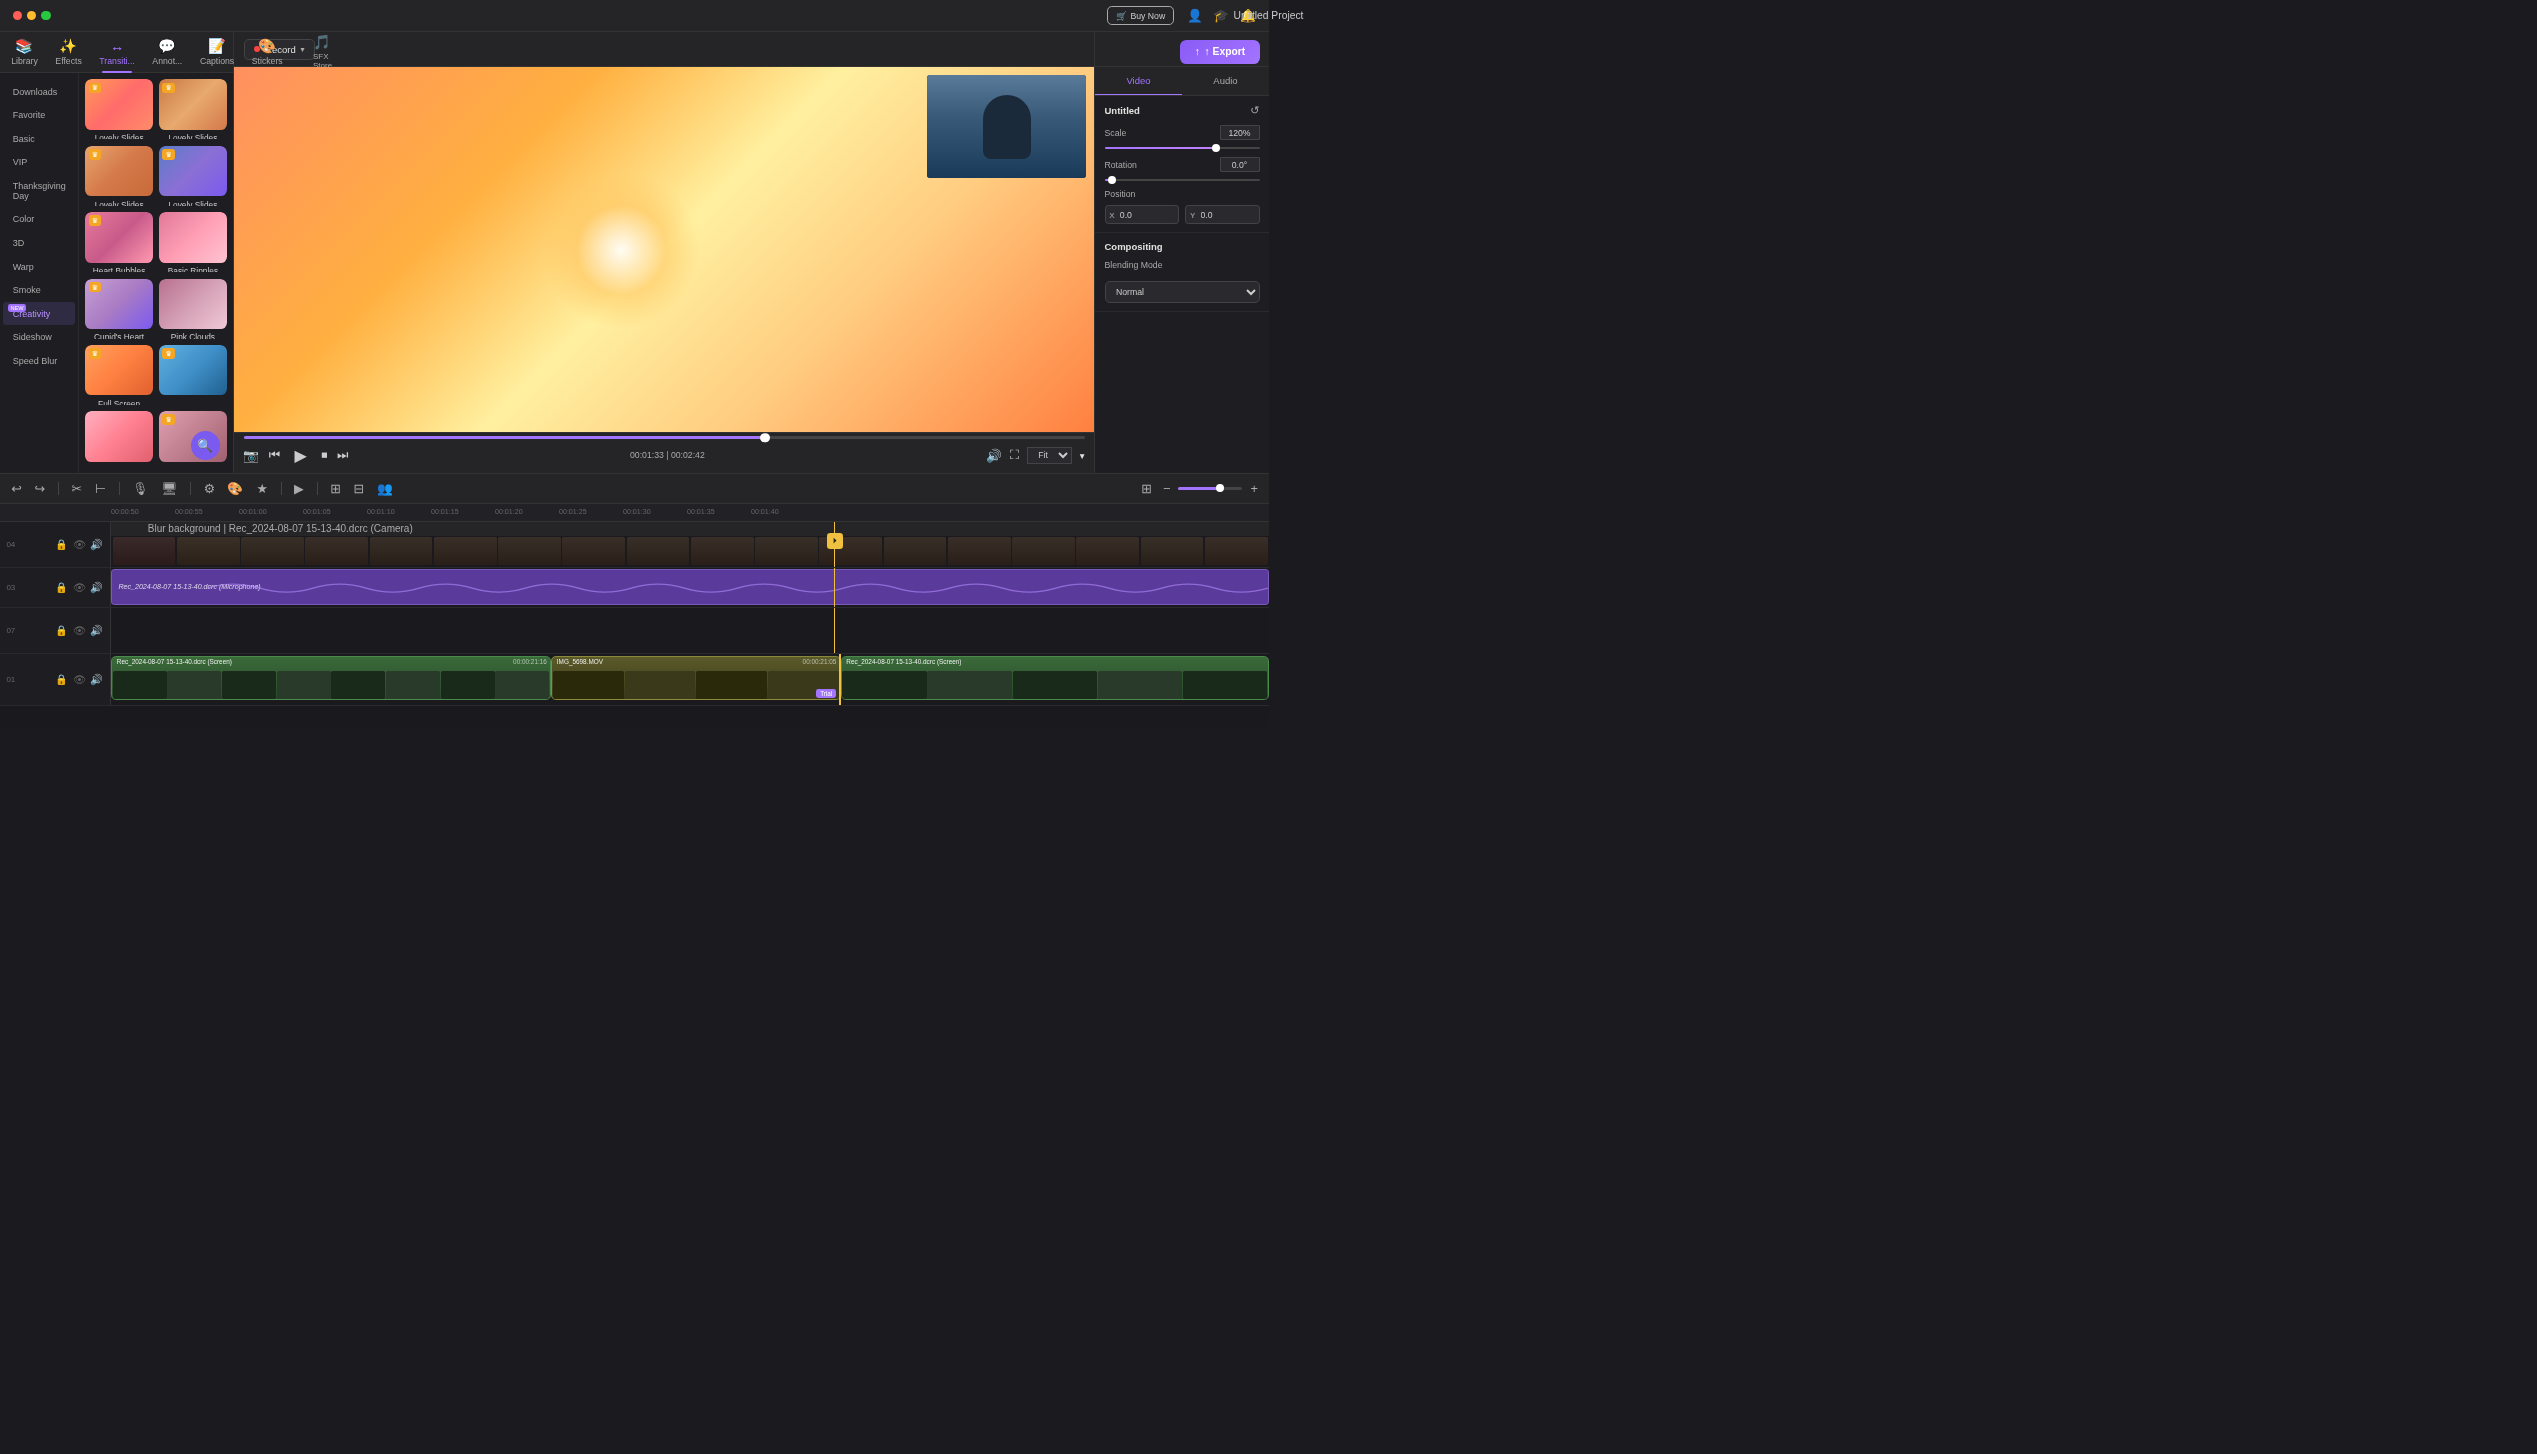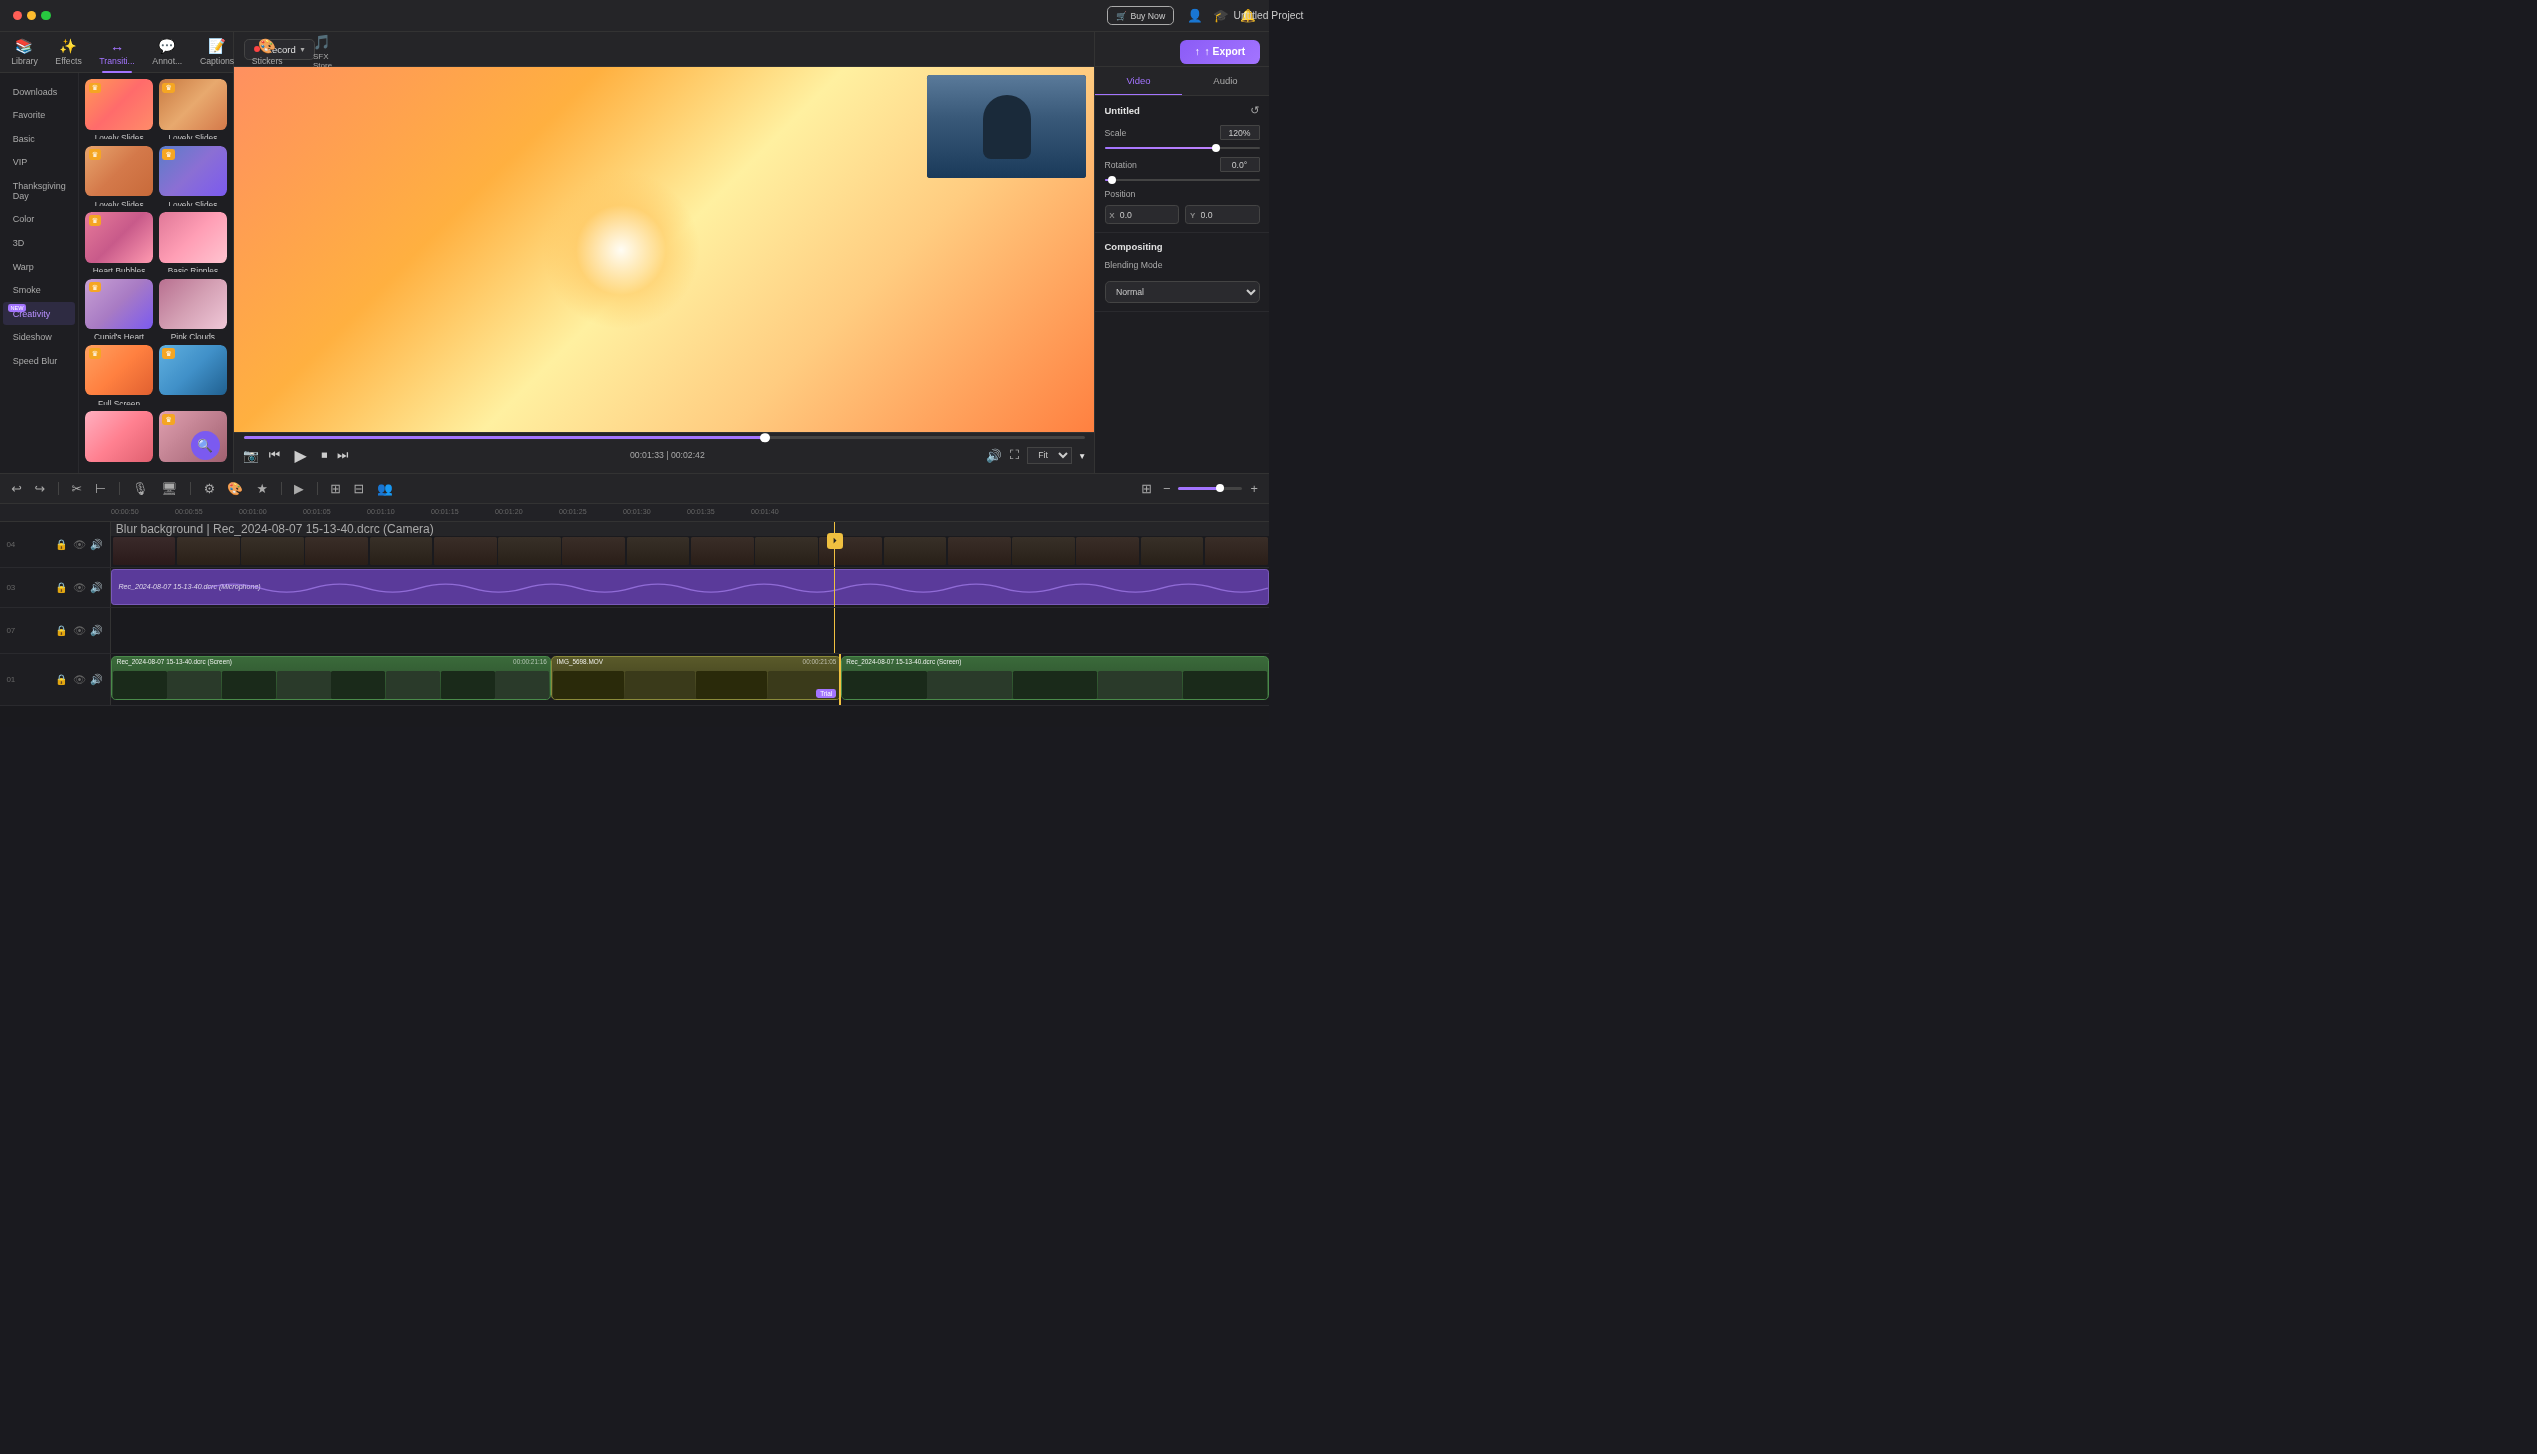--- a/index.html
+++ b/index.html
@@ -1033,21 +1033,21 @@
           <span class="track-num">04</span>
           <div class="track-icons">
             <span class="track-icon">🔒</span>
             <span class="track-icon">👁</span>
             <span class="track-icon">🔊</span>
           </div>
         </div>
         <div class="track-content" style="background:#1a1a1e;">
 
           <div style="position:absolute; top:0; left:0; right:0; height:14.3px; background:#252528; display:flex; align-items:center; padding:0 4.8px;">
-            <span style="font-size:12px; color:#aaa;">Blur background | Rec_2024-08-07 15-13-40.dcrc (Camera)</span>
+            <span style="font-size:10px; color:#aaa;margin-left:32px;">Blur background | Rec_2024-08-07 15-13-40.dcrc (Camera)</span>
           </div>
 
           <div style="position:absolute; top:14.3px; left:0; right:0; bottom:0; display:flex; overflow:hidden; gap:1.6px; padding:1.6px;">
             <div class="film-frame" style="background:linear-gradient(to bottom,#3a2a2a,#2a1a1a);flex:1;min-width:28px;"></div>
             <div class="film-frame" style="background:linear-gradient(to bottom,#3a3028,#2a2018);flex:1;min-width:28px;"></div>
             <div class="film-frame" style="background:linear-gradient(to bottom,#383028,#282018);flex:1;min-width:28px;"></div>
             <div class="film-frame" style="background:linear-gradient(to bottom,#3a2e28,#2a1e18);flex:1;min-width:28px;"></div>
             <div class="film-frame" style="background:linear-gradient(to bottom,#383028,#282018);flex:1;min-width:28px;"></div>
             <div class="film-frame" style="background:linear-gradient(to bottom,#3a2e28,#2a1e18);flex:1;min-width:28px;"></div>
             <div class="film-frame" style="background:linear-gradient(to bottom,#383028,#282018);flex:1;min-width:28px;"></div>

